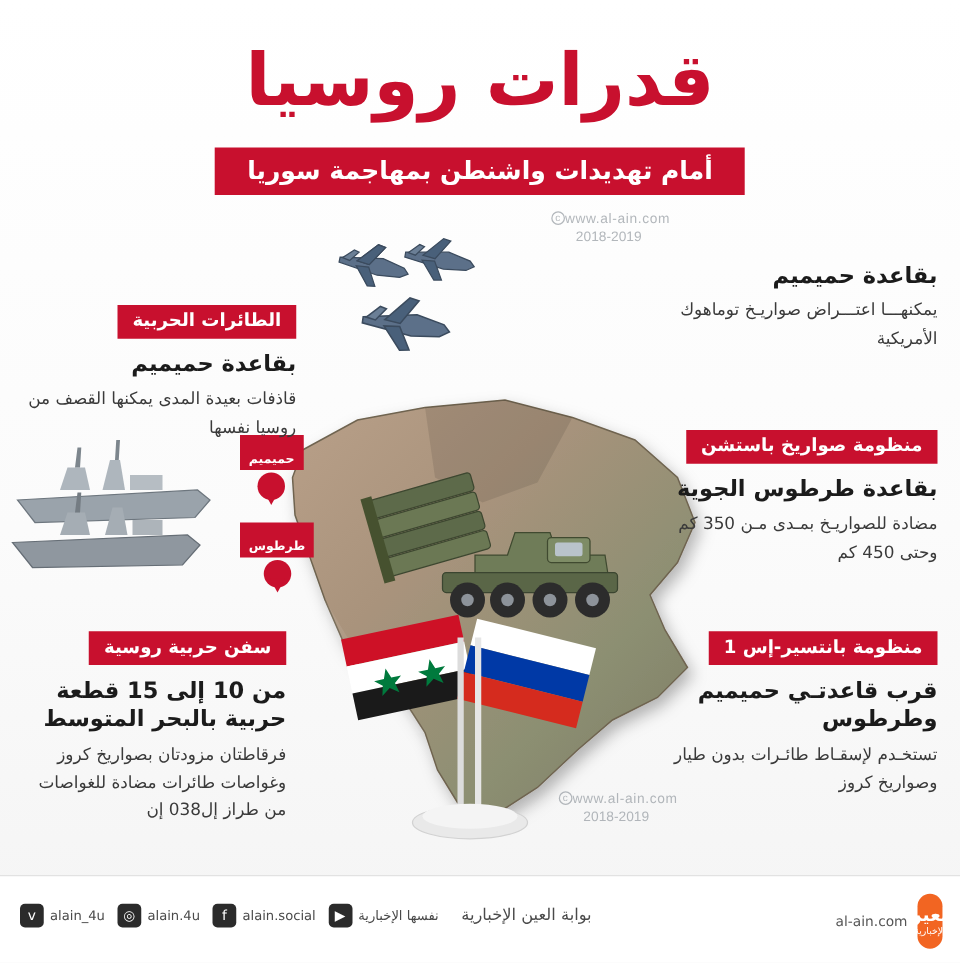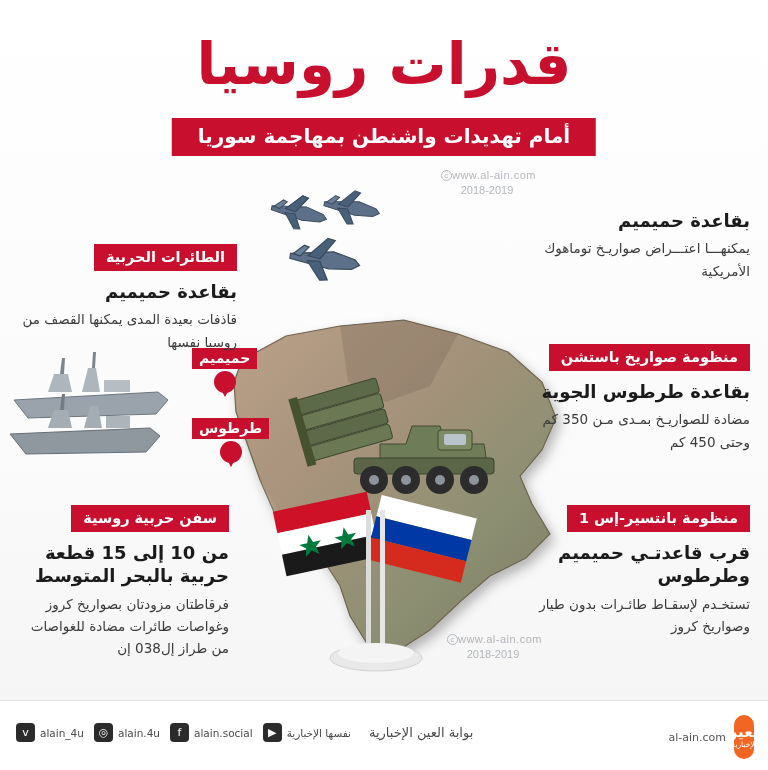--- a/index.html
+++ b/index.html
@@ -90,22 +90,22 @@
     width: 22px; height: 22px; border-radius: 50% 50% 50% 50%;
     background: #c8102e; position: relative; margin: 0 auto;
   }
   .marker .pin::after {
     content: ""; position: absolute; left: 50%; top: 15px;
     transform: translateX(-50%);
     border-left: 6px solid transparent; border-right: 6px solid transparent;
     border-top: 11px solid #c8102e;
   }
   .marker .tag {
-    background: #c8102e; color: #fff; font-size: 14px; font-weight: bold;
-    padding: 2px 7px 3px 7px; white-space: nowrap; margin-bottom: 2px;
+    background: #c8102e; color: #fff; font-size: 10px; font-weight: bold;
+    padding: 14px 7px 3px 7px; white-space: nowrap; margin-bottom: 2px;
   }
   #marker-hmeimim { top: 348px; left: 192px; }
   #marker-tartus  { top: 418px; left: 192px; }
 
   
   .jets { position: absolute; top: 188px; left: 255px; width: 180px; height: 110px; }
 
   
   .ships { position: absolute; top: 348px; left: 8px; width: 175px; height: 120px; }
 

